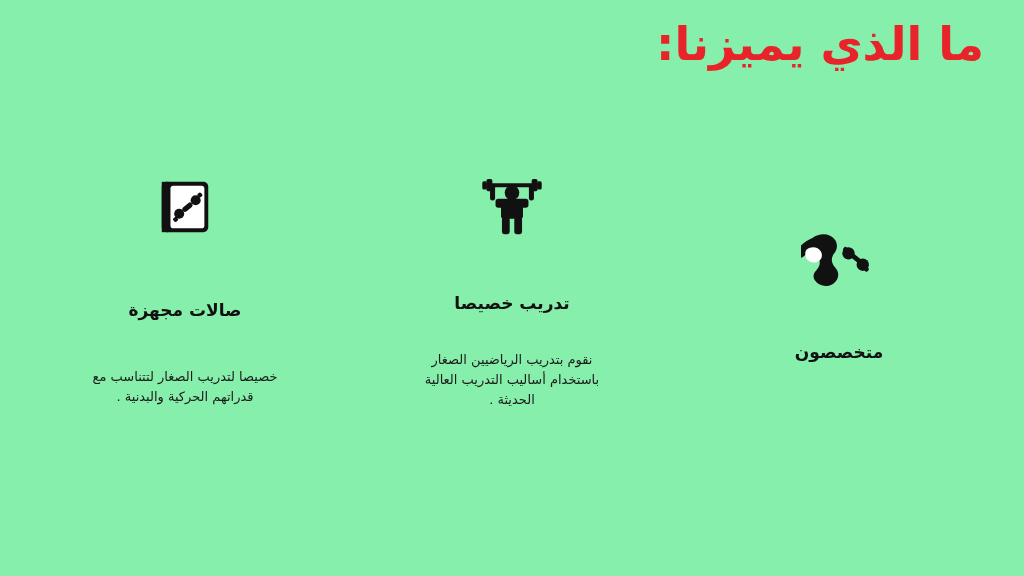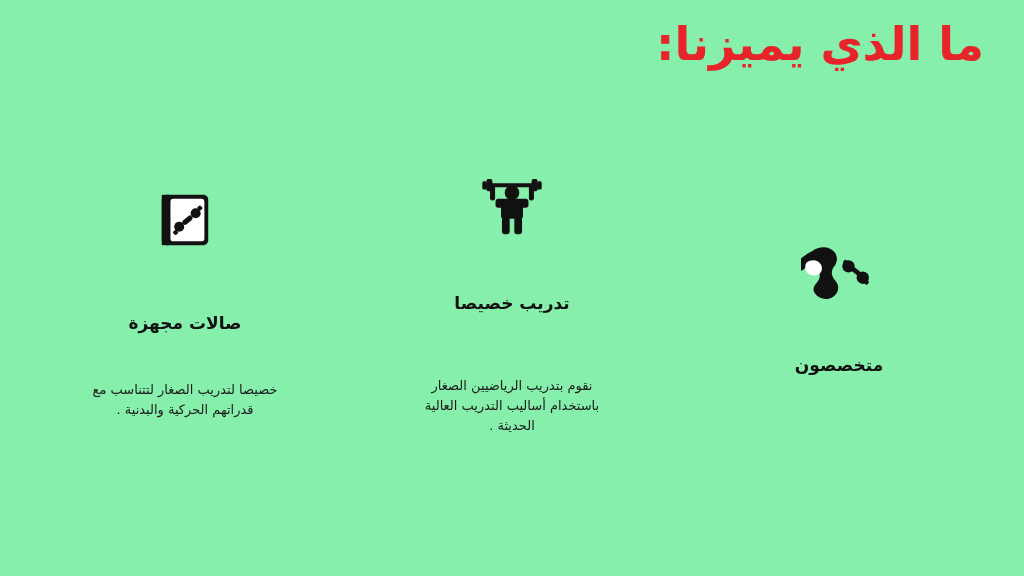--- a/index.html
+++ b/index.html
@@ -84,21 +84,21 @@
     line-height: 1.55;
     max-width: 200px;
   }
 
   
   .column.col-right .col-heading { margin-top: 56px; }
   .column.col-right .col-body { margin-top: 46px; }
 
   .column.col-mid .icon-wrap { margin-top: 2px; }
   .column.col-mid .col-heading { margin-top: 50px; }
-  .column.col-mid .col-body { margin-top: 62px; }
+  .column.col-mid .col-body { margin-top: 36px; }
 
   .column.col-left .icon-wrap { margin-top: 8px; }
   .column.col-left .col-heading { margin-top: 46px; }
   .column.col-left .col-body { margin-top: 50px; }
 </style>
 </head>
 <body>
 
 <div class="slide">
 

